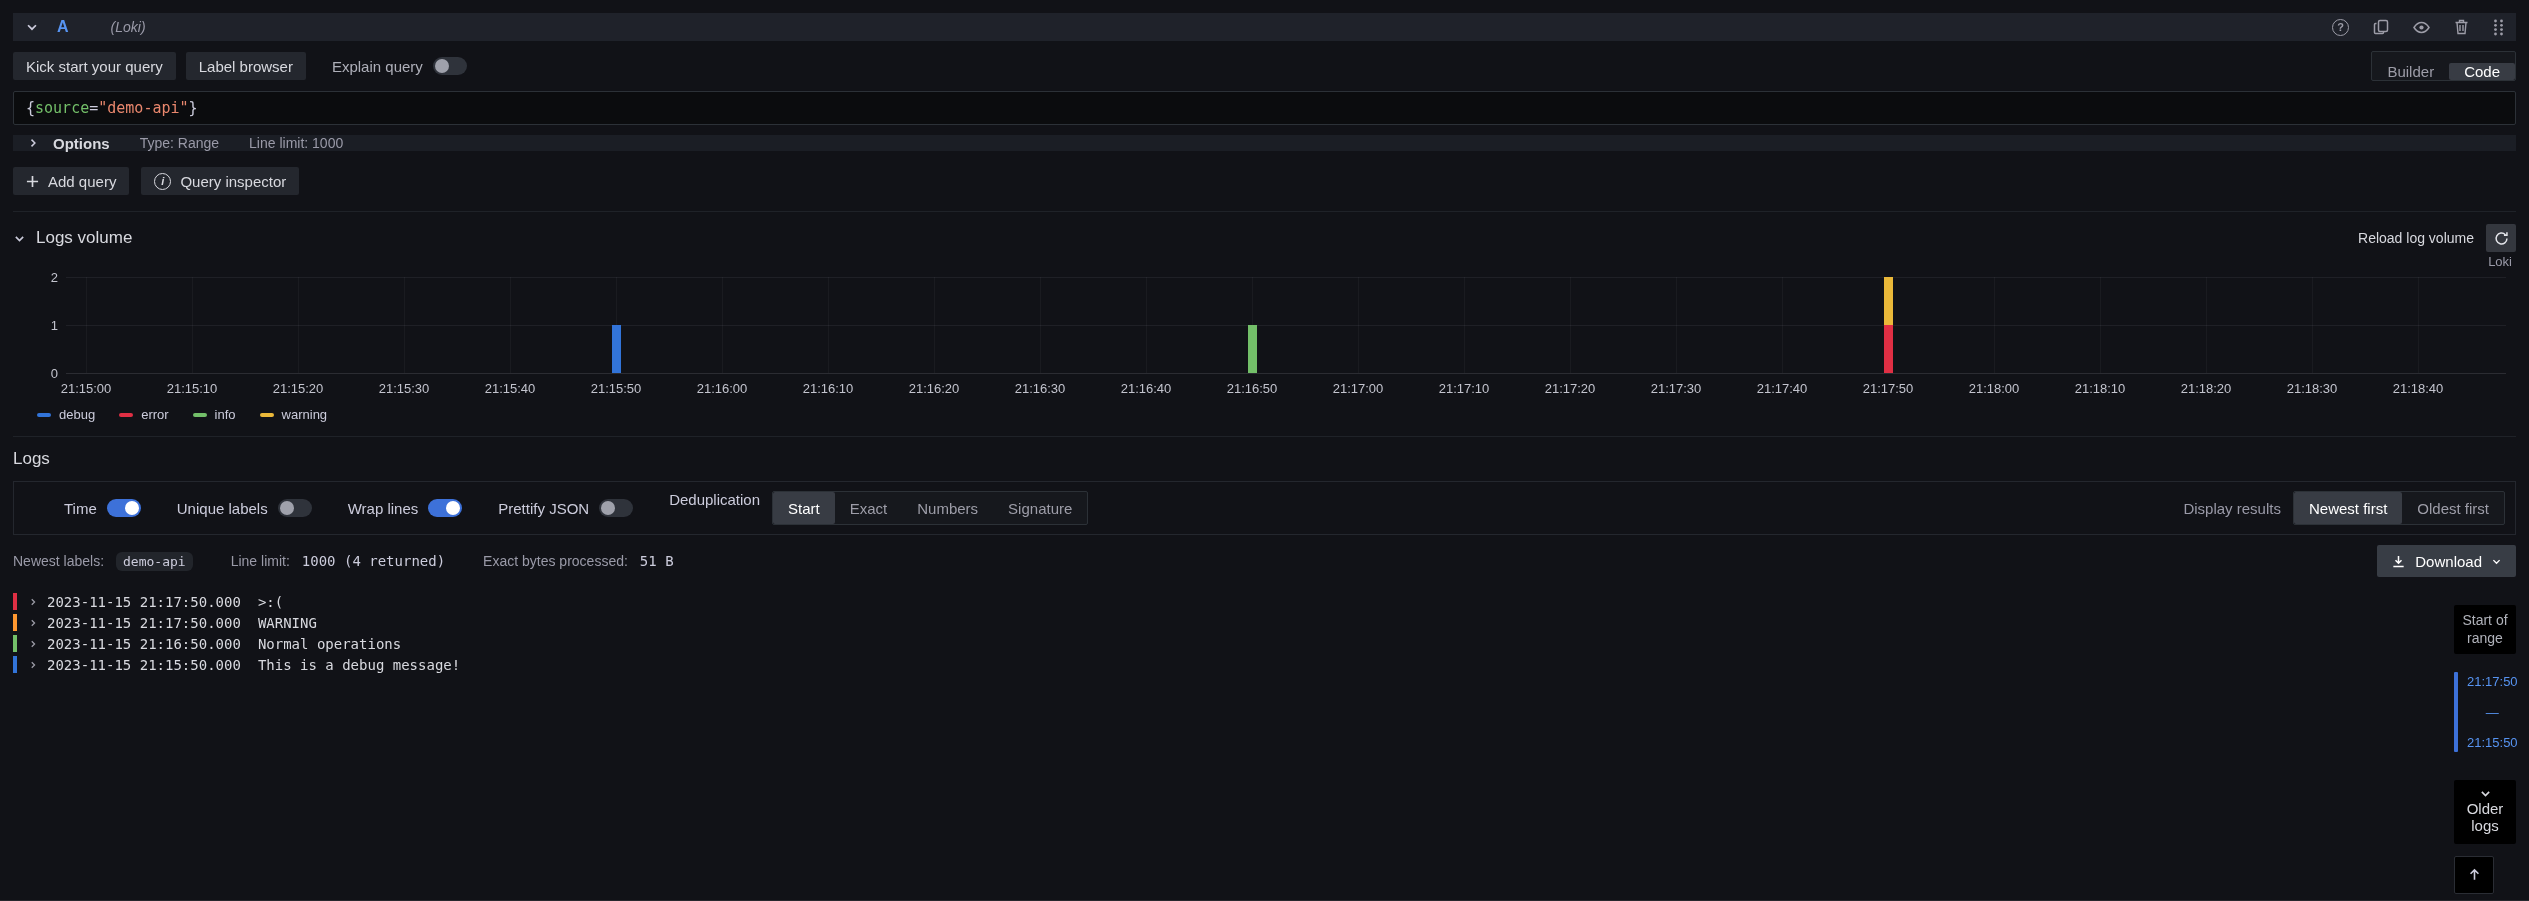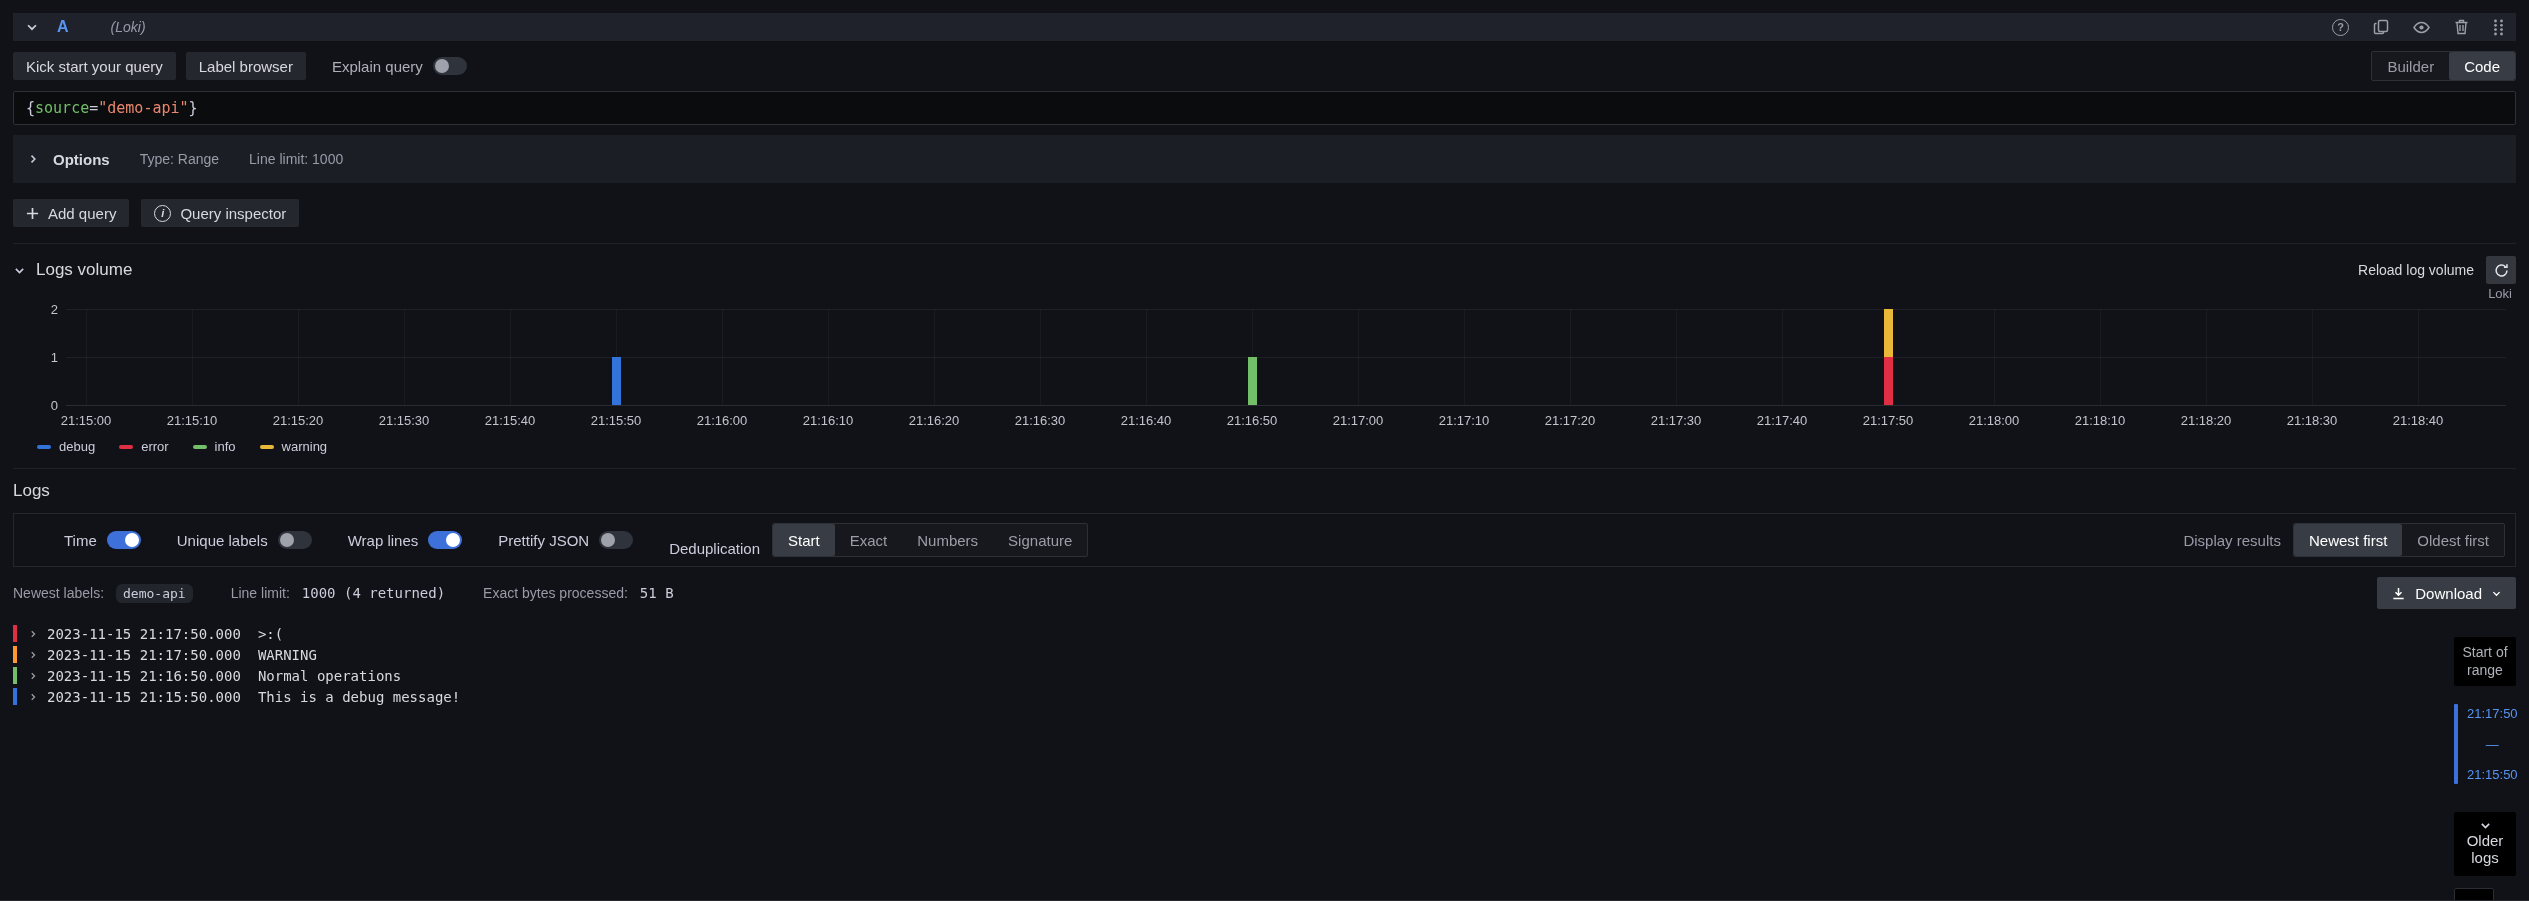--- a/index.html
+++ b/index.html
@@ -30,26 +30,26 @@
   .switch .knob { position:absolute; top:2px; left:2px; width:14px; height:14px; border-radius:50%;
                   background:#9fa1ab; transition:none; }
   .switch.on { background:#3d71d9; }
   .switch.on .knob { left:18px; background:#ffffff; }
 
   .radio-group { display:inline-flex; align-items:stretch; border:1px solid #2c3137; border-radius:2px;
                  height:30px; overflow:hidden; background:#16181d; }
   .radio-opt { display:flex; align-items:center; padding:0 15px; color:#9d9da8; font-size:15px;
                cursor:pointer; white-space:nowrap; }
   .radio-opt.active { background:#383c44; color:#ffffff; font-weight:500; border-radius:2px; }
-  .ml-auto { margin-left:auto; }
+  .ml-auto { margin-left:auto;align-items:flex-end; }
 
   .query-input { margin-top:10px; height:34px; background:#0b0c0e; border:1px solid #2c3137;
                  border-radius:2px; display:flex; align-items:center; padding:0 12px;
                  font-family:"DejaVu Sans Mono", monospace; font-size:15px; }
-  .options-row { margin-top:10px; height:48px; background:#1b1e25; display:flex; align-items:center;
+  .options-row { margin-top:10px; height:16px; background:#1b1e25; display:flex; align-items:center;
                  gap:30px; padding:0 14px; font-size:14px; color:#9a9aa8; }
   .options-row .opt-title { color:#d8d9df; font-weight:600; font-size:15px; margin-left:10px; }
   .q-actions { margin-top:16px; display:flex; gap:12px; }
 
   .divider { margin-top:16px; border-top:1px solid #1f2228; }
 
   
   .lv-header { margin-top:12px; display:flex; align-items:center; }
   .lv-title { font-size:17px; font-weight:500; color:#d8d9df; margin-left:10px; }
   .lv-right { margin-left:auto; display:flex; align-items:center; gap:12px; }
@@ -70,21 +70,21 @@
   .legend-item { display:flex; align-items:center; gap:8px; font-size:13px; color:#ccccdc; cursor:pointer; }
   .legend-swatch { width:14px; height:4px; border-radius:2px; }
 
   
   .logs-section { margin-top:14px; border-top:1px solid #1f2228; padding-top:12px; }
   .logs-title { font-size:17px; font-weight:500; color:#d8d9df; }
   .logs-controls { margin-top:12px; border:1px solid #24272e; height:54px; display:flex;
                    align-items:center; padding:0 10px 0 50px; gap:36px; }
   .switch-field { display:flex; align-items:center; gap:10px; }
   .ctl-label { font-size:15px; color:#ccccdc; white-space:nowrap; }
-  .dedup-field { display:flex; align-items:flex-end; gap:12px; }
+  .dedup-field { display:flex; align-items:flex-start; gap:12px; }
   .logs-controls .radio-group { height:34px; }
   .dim-label { color:#9a9aa8; font-size:15px; }
   .order-field { margin-left:auto; display:flex; align-items:center; gap:12px; }
 
   .logs-subbar { margin-top:10px; display:flex; align-items:center; }
   .meta-row { display:flex; align-items:center; gap:12px; font-size:14px; }
   .meta-label { color:#9a9aa8; }
   .meta-val { font-family:"DejaVu Sans Mono", monospace; color:#ccccdc; }
   .meta-badge { background:#22252b; border-radius:6px; padding:2px 7px;
                 font-family:"DejaVu Sans Mono", monospace; font-size:13px; color:#ccccdc; }

